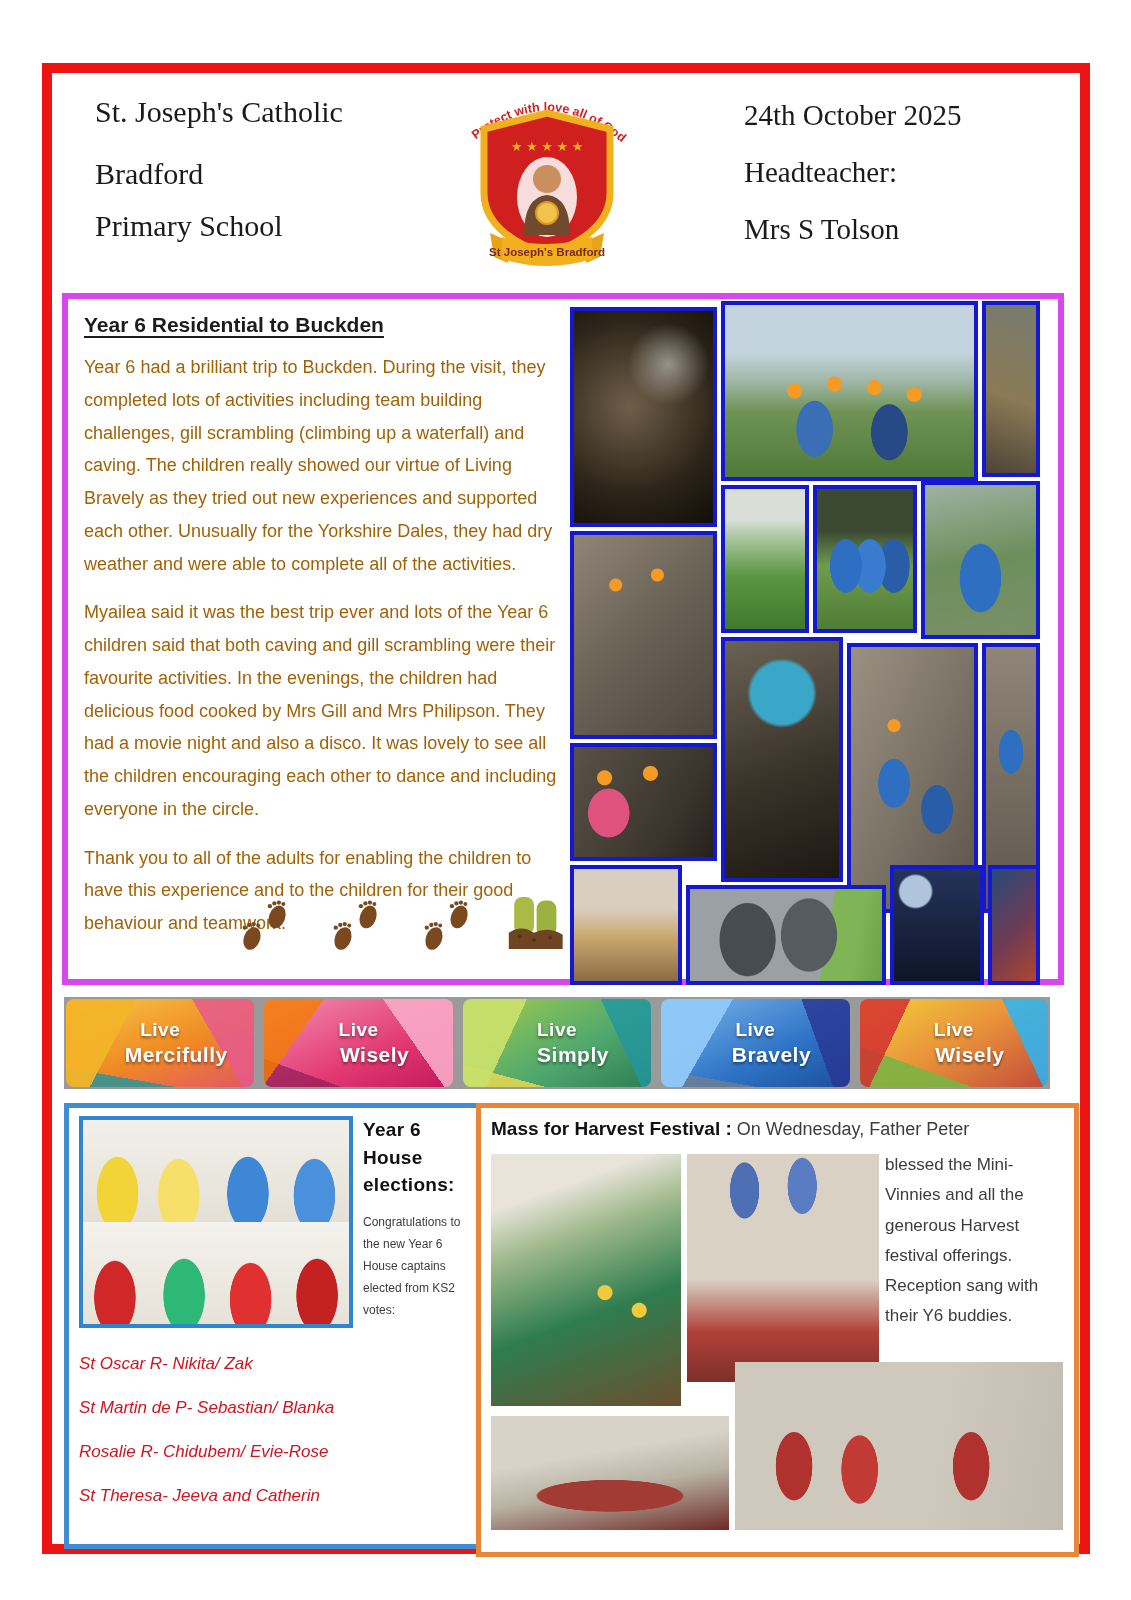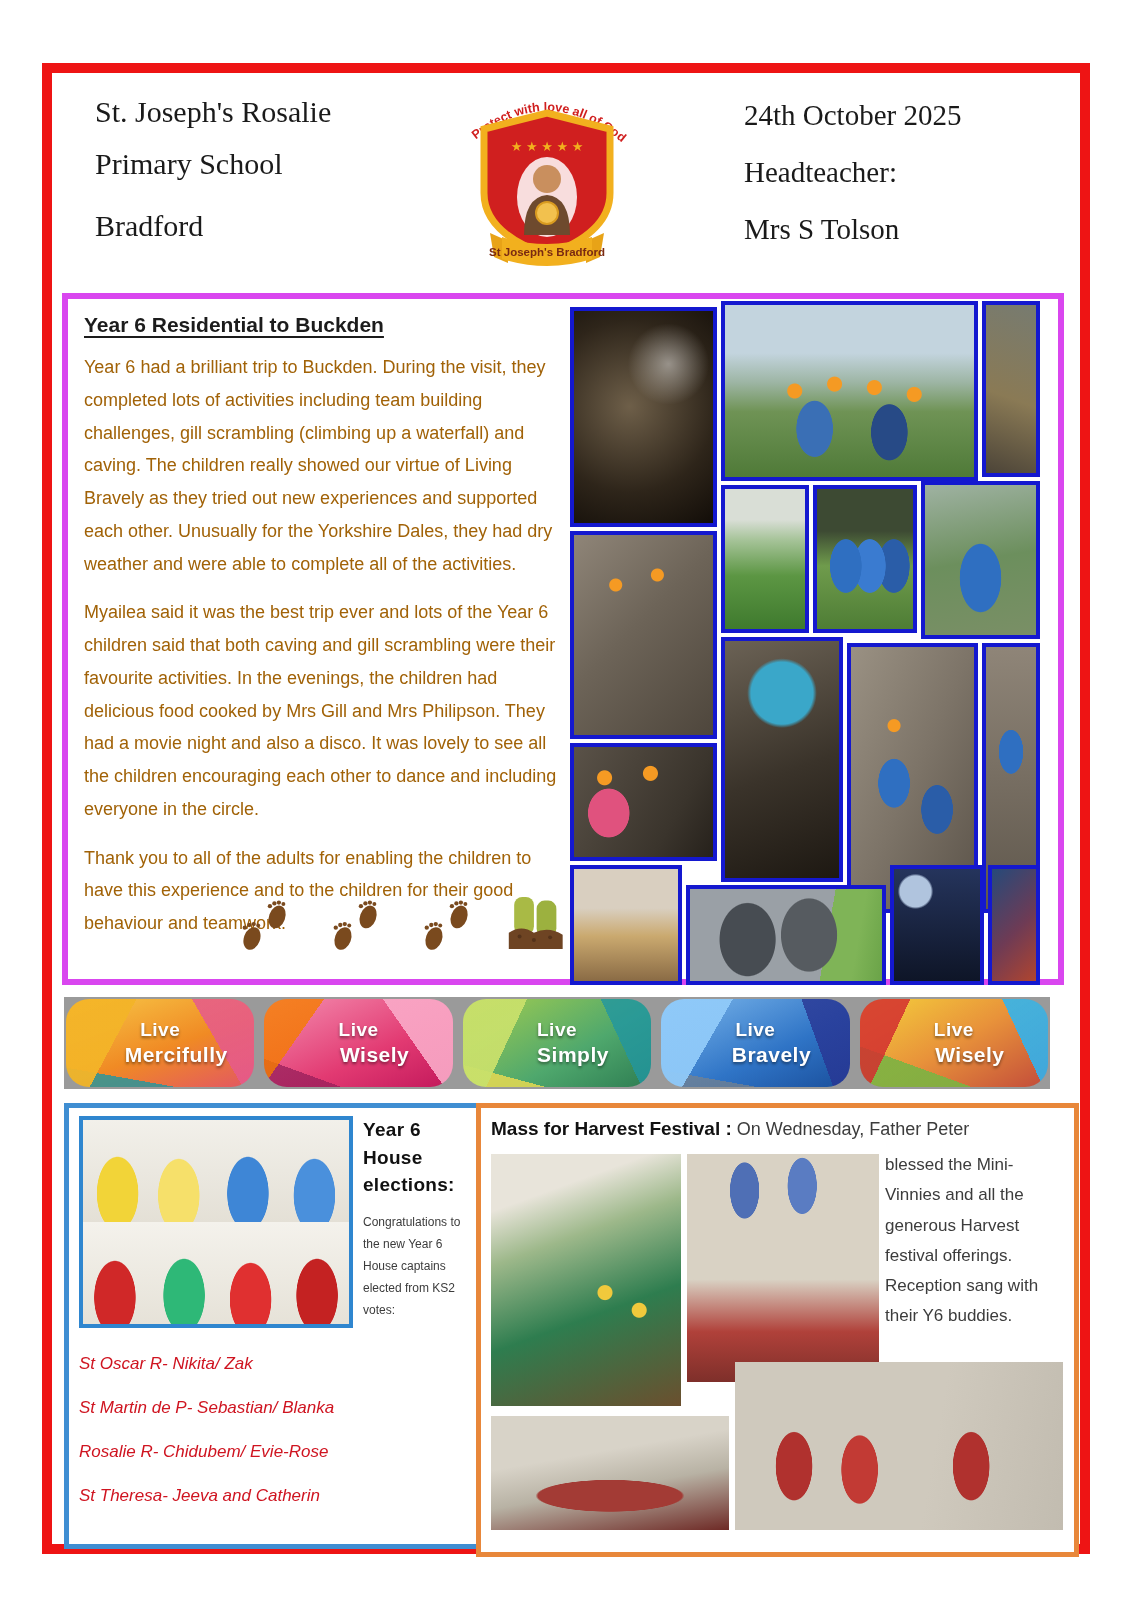--- a/index.html
+++ b/index.html
@@ -70,21 +70,21 @@
   .t-bus{background:radial-gradient(ellipse 46px 60px at 30% 55%,#474c52 0 60%,transparent 62%),
          radial-gradient(ellipse 46px 60px at 62% 50%,#565b60 0 60%,transparent 62%),
          linear-gradient(100deg,#9aa0a6 0 70%,#7fb457 70% 85%,#6aa348);}
   .t-movie{background:radial-gradient(circle at 25% 20%,#b0c4de 0 14%,transparent 16%),
            linear-gradient(#25345c,#0e1527);}
   .t-cave2{background:linear-gradient(135deg,#264a7a,#6e3b55 55%,#b0452f);}
 
   
   .banner{position:absolute;left:12px;top:924px;width:986px;height:92px;background:#9a9a9a;
           display:flex;gap:10px;padding:2px;box-sizing:border-box;}
-  .vtile{position:relative;flex:1;border-radius:23px;overflow:hidden;
+  .vtile{position:relative;flex:1;border-radius:8px;overflow:hidden;
          display:flex;flex-direction:column;align-items:center;justify-content:center;}
   .vtile span{position:relative;color:#fff;font-weight:bold;font-size:19px;line-height:1.2;
               text-shadow:0 2px 3px rgba(0,0,0,.45);letter-spacing:.5px;}
   .vtile .w2{font-size:21px;margin-left:32px;}
   .vt1{background:linear-gradient(118deg,rgba(244,180,40,.95) 0 30%,transparent 30%),
        linear-gradient(240deg,rgba(230,90,140,.85) 0 26%,transparent 26%),
        linear-gradient(10deg,rgba(32,150,160,.8) 0 16%,transparent 16%),
        linear-gradient(160deg,#f7c948,#f08a24 55%,#e25664);}
   .vt2{background:linear-gradient(125deg,rgba(245,124,0,.8) 0 24%,transparent 24%),
        linear-gradient(235deg,rgba(250,170,200,.9) 0 28%,transparent 28%),
@@ -151,23 +151,23 @@
      linear-gradient(170deg,#d8d3c8 0 35%,#b8b2a4 60%,#6e2a26);}
 </style>
 </head>
 <body>
 
 <div class="canvas">
   <div class="red-frame">
 
     <div class="header">
       <div class="school-name">
-        <div class="ln">St. Joseph's Rosalie</div>
+        <div class="ln">St. Joseph's Catholic</div>
+        <div class="ln ln3">Bradford</div>
         <div class="ln">Primary School</div>
-        <div class="ln ln3">Bradford</div>
       </div>
 
       <div class="logo-wrap">
         <svg width="210" height="200" viewBox="0 0 210 200">
           <defs>
             <path id="motto-arc" d="M 32 66 Q 105 6 178 66" fill="none"></path>
           </defs>
           <text font-size="12.5" fill="#d01f1f" font-family="Liberation Sans, sans-serif" font-weight="bold">
             <textPath href="#motto-arc" startOffset="2">Protect with love all of God's gifts</textPath>
           </text>

